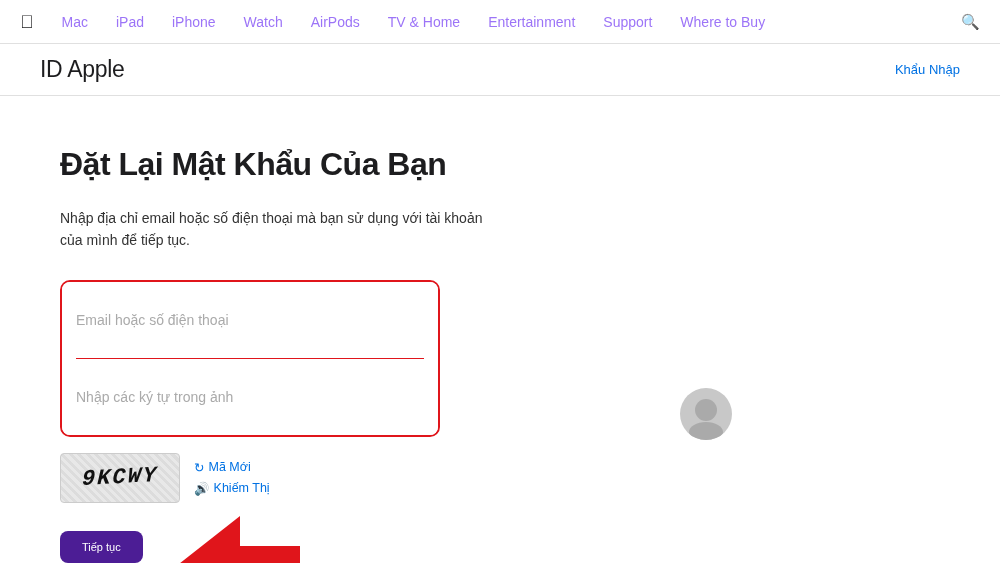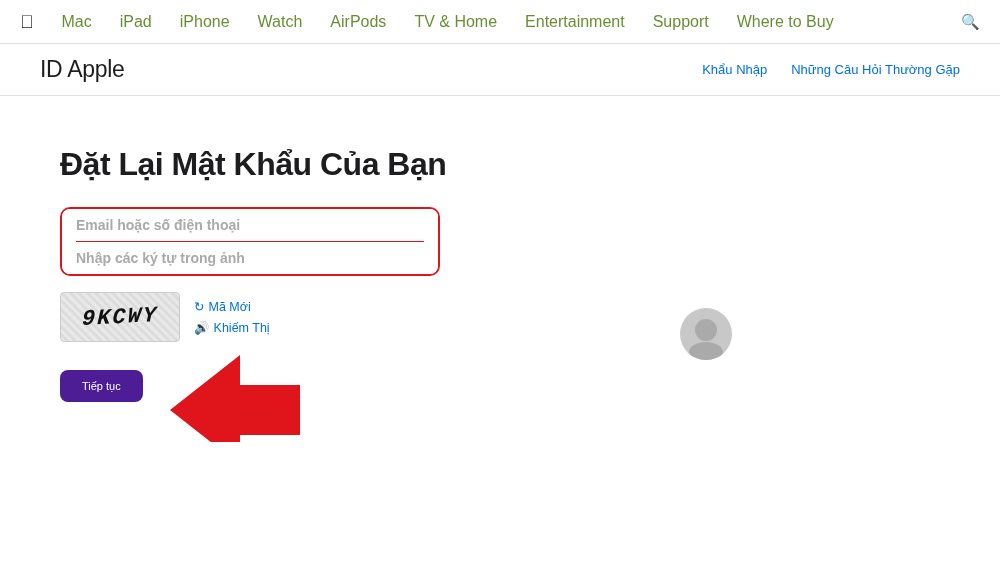--- a/index.html
+++ b/index.html
@@ -18,22 +18,22 @@
     }
     .top-nav-inner {
       display: flex;
       align-items: center;
       gap: 28px;
       width: 100%;
       max-width: 960px;
       justify-content: center;
     }
     .nav-item {
-      font-size: 16px;
-      color: #4d7c0f;
+      font-size: 14px;
+      color: #8b5cf6;
       cursor: pointer;
       white-space: nowrap;
       opacity: 0.85;
     }
     .apple-logo {
       font-size: 18px;
       line-height: 1;
       color: #1d1d1f;
       cursor: pointer;
     }
@@ -102,25 +102,24 @@
       border: 2px solid #e0151b;
       border-radius: 10px;
       overflow: hidden;
       max-width: 380px;
       margin-bottom: 16px;
     }
     .form-field {
       border: none;
       outline: none;
       width: 100%;
-      padding: 8px 14px;
+      padding: 30px 14px;
       font-size: 14px;
       color: #3b82f6;
       background: #fff;
-      font-weight: bold;
     }
     .form-field::placeholder { color: #aaa; }
     .field-divider {
       height: 1px;
       background: #e0151b;
       margin: 0 14px;
     }
 
     .captcha-row {
       display: flex;
@@ -233,27 +232,27 @@
     <span class="nav-item">Where to Buy</span>
     <span class="nav-spacer"></span>
     <span class="search-icon-nav">🔍</span>
   </div>
 </nav>
 
 <div class="sub-nav">
   <span class="sub-nav-logo">ID Apple</span>
   <div class="sub-nav-right">
     <span class="sub-nav-link">Khẩu Nhập</span>
-    <span class="sub-nav-link">Những Câu Hỏi Thường Gặp</span>
   </div>
 </div>
 
 <div class="main-content">
   <div class="form-section">
     <h1 class="page-title">Đặt Lại Mật Khẩu Của Bạn</h1>
+    <p class="description">Nhập địa chỉ email hoặc số điện thoại mà bạn sử dụng với tài khoản của mình để tiếp tục.</p>
 
     
     <div class="form-box">
       <input class="form-field" type="text" placeholder="Email hoặc số điện thoại" style="">
       <div class="field-divider"></div>
       <input class="form-field" type="text" placeholder="Nhập các ký tự trong ảnh" style="">
     </div>
 
     
     <div class="captcha-row">

